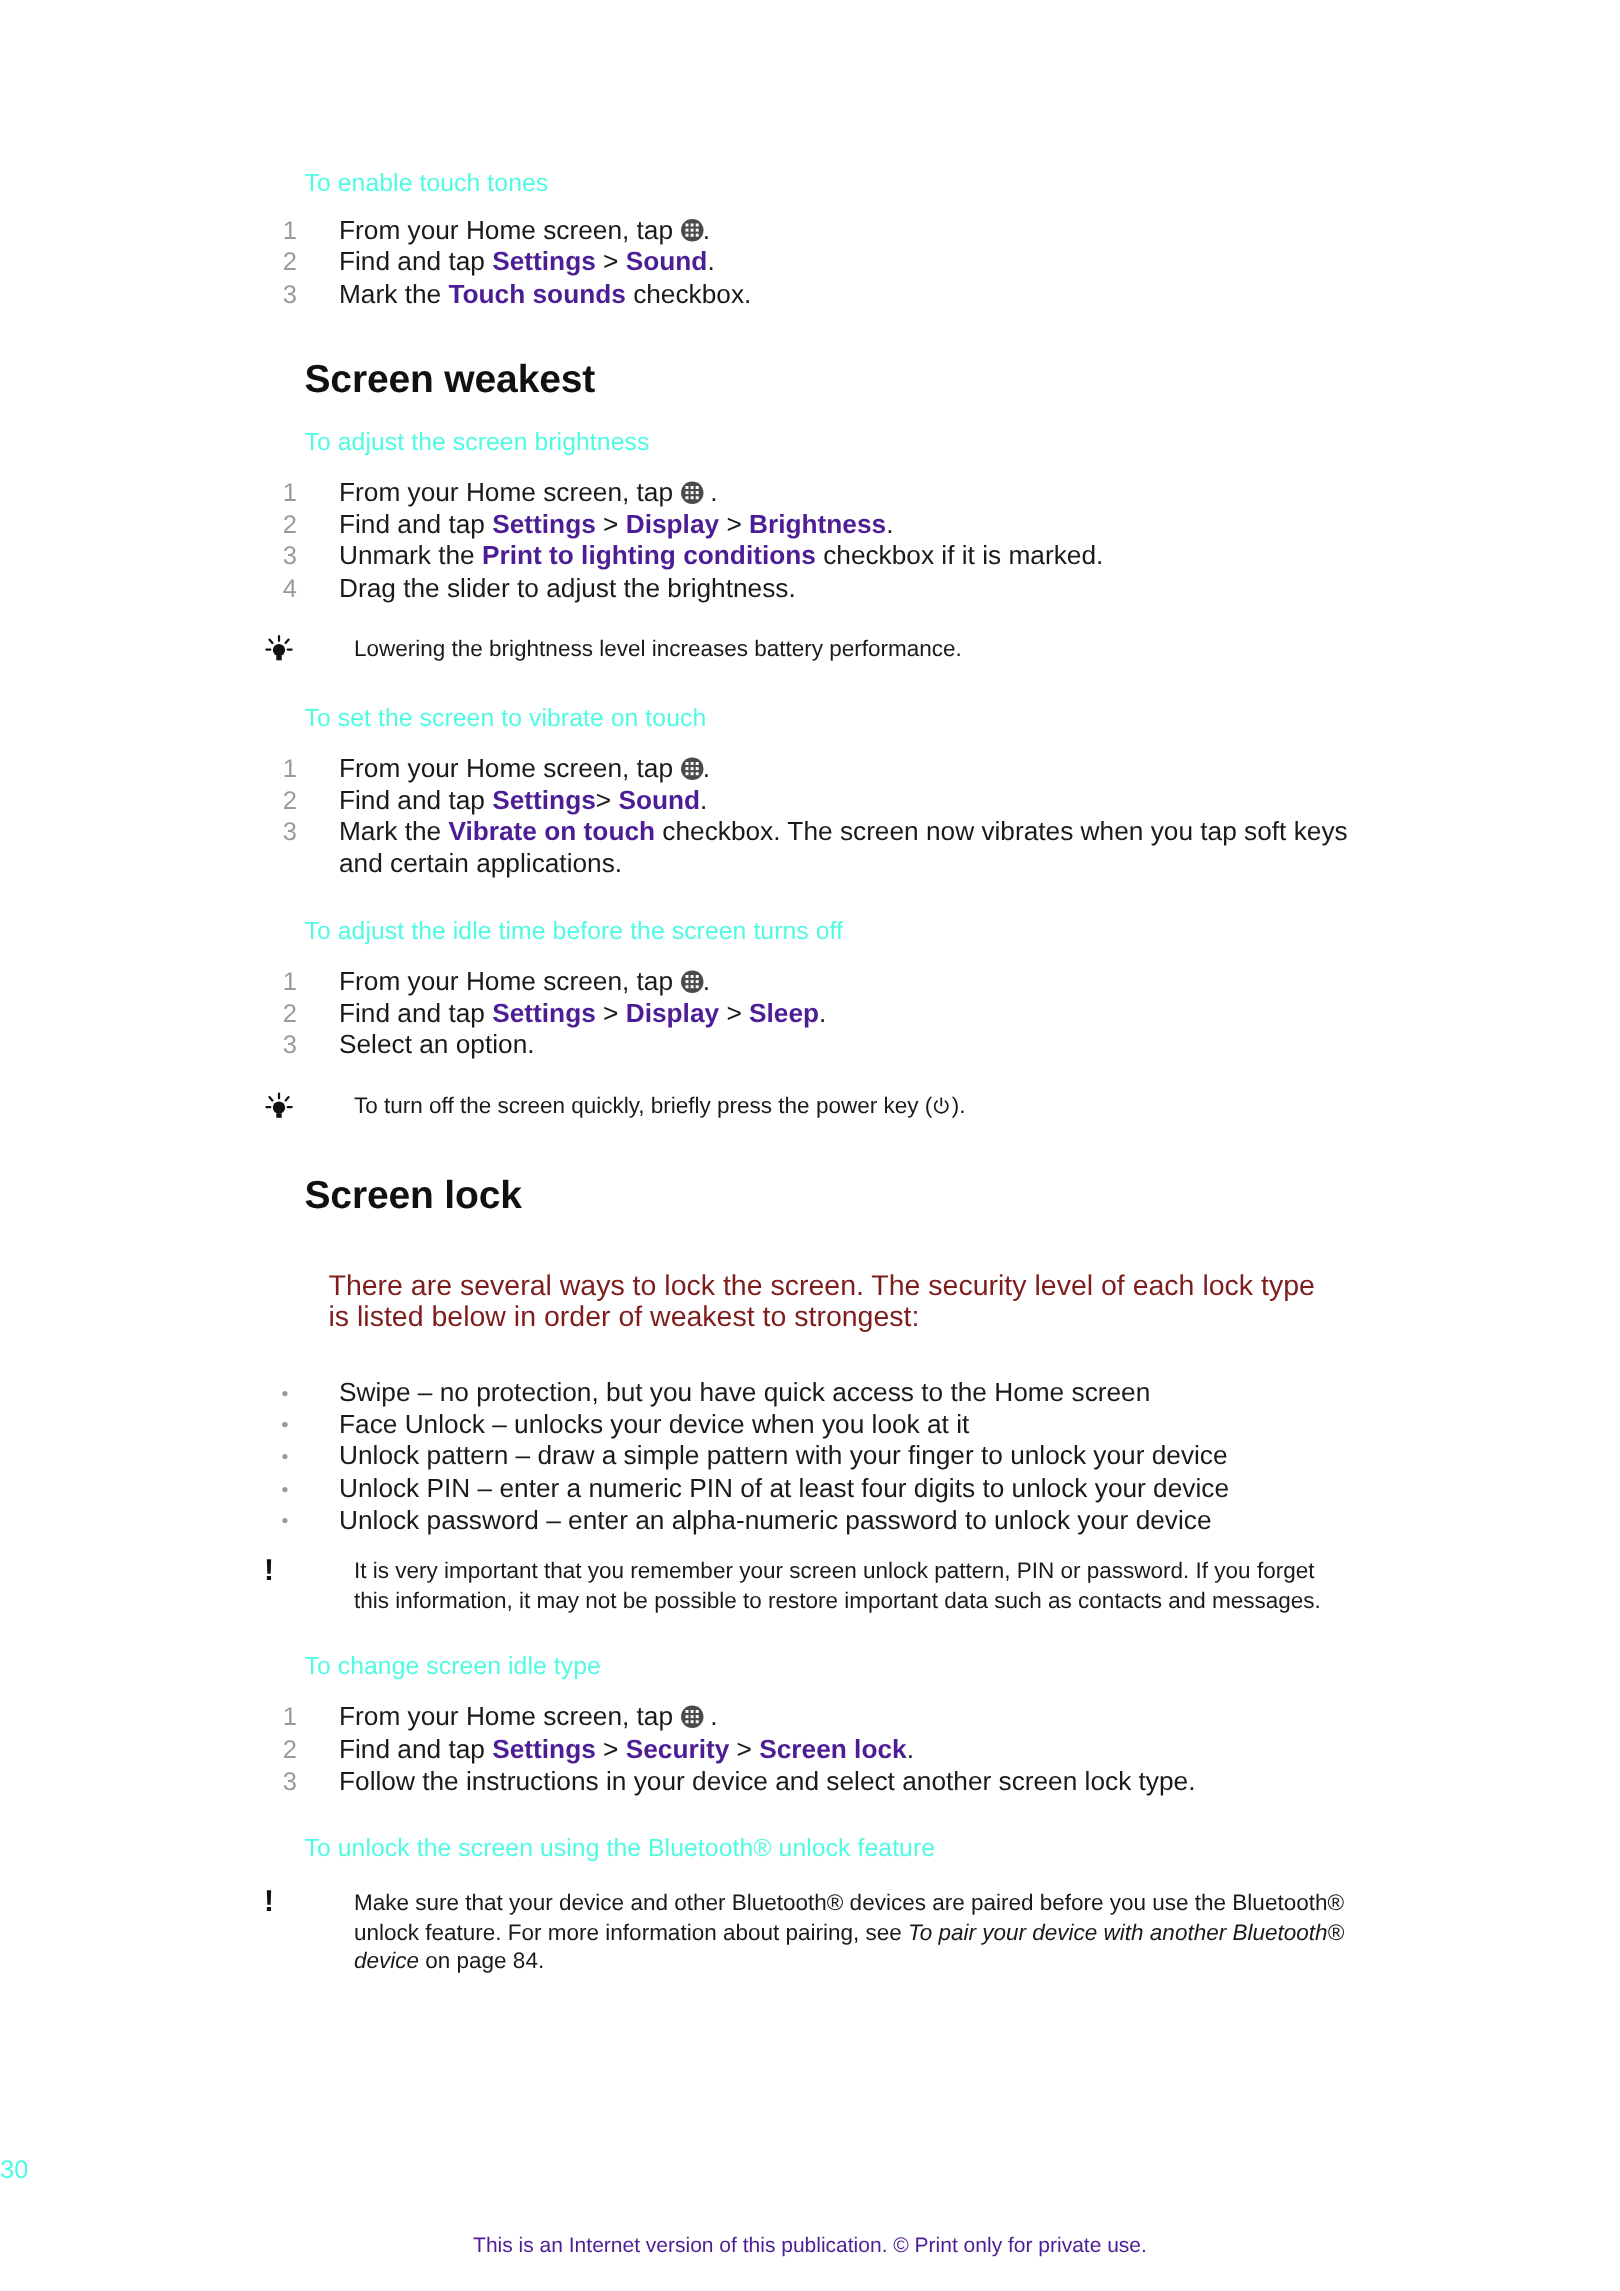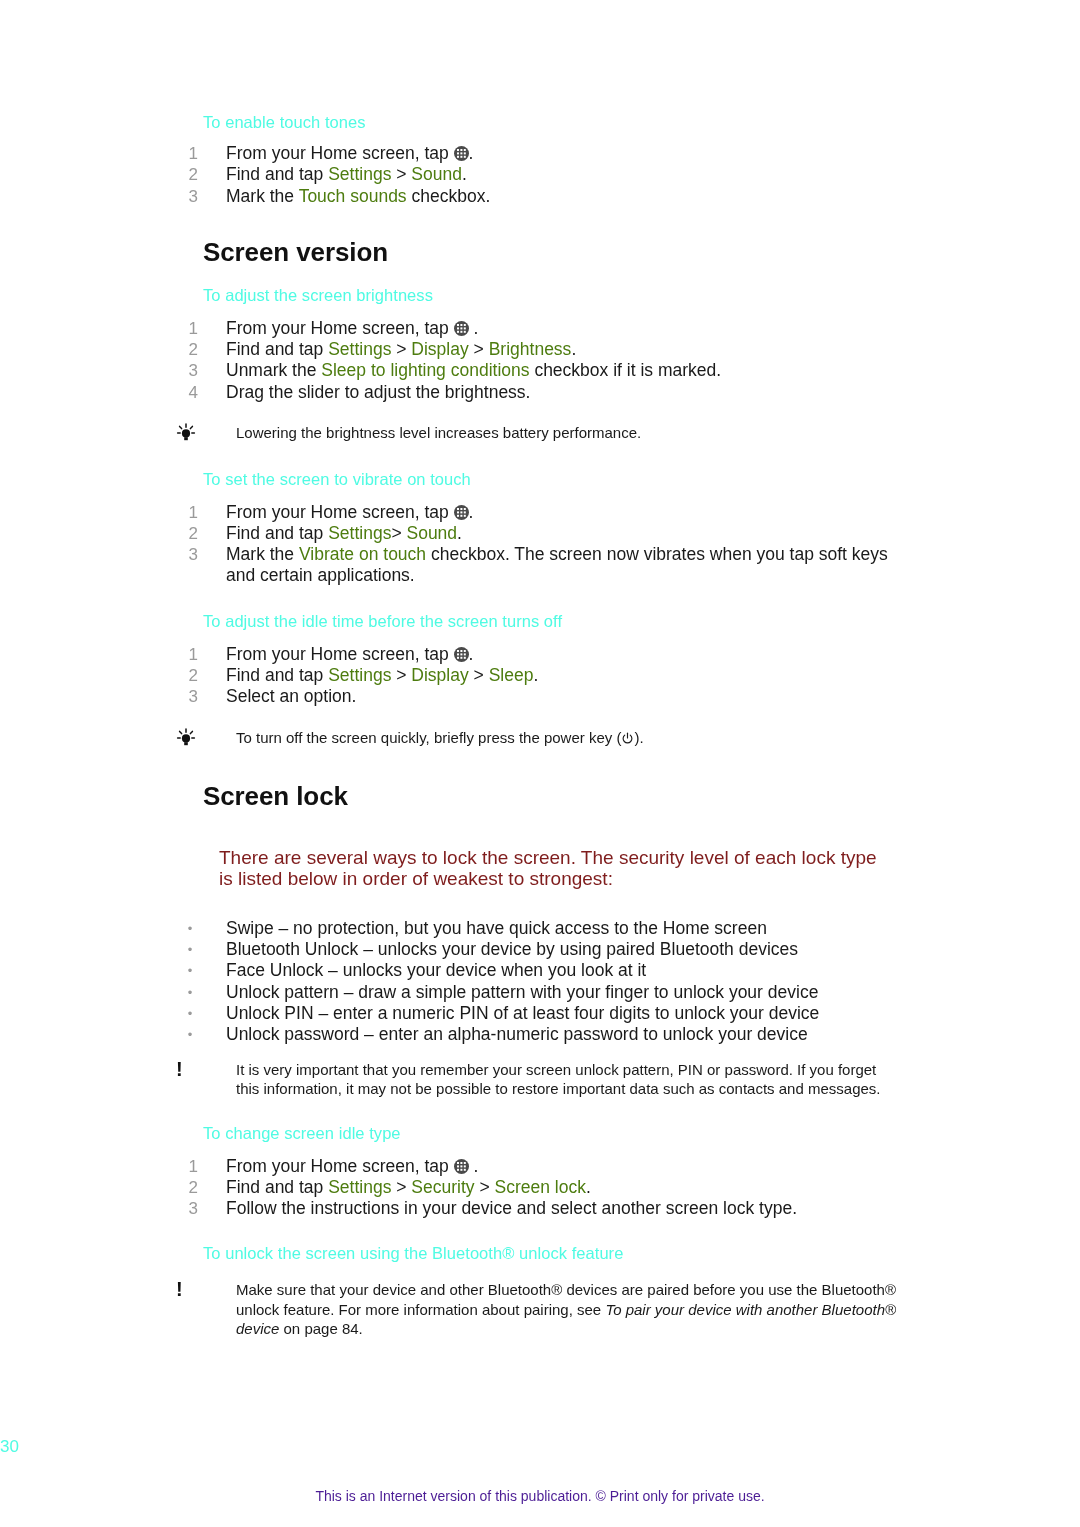--- a/index.html
+++ b/index.html
@@ -150,21 +150,21 @@
     top: 3.1px;
     width: 1.9px;
     height: 1.9px;
     background: #ffffff;
     box-shadow:
       3.4px 0 0 #fff, 6.8px 0 0 #fff,
       0 3.4px 0 #fff, 3.4px 3.4px 0 #fff, 6.8px 3.4px 0 #fff,
       0 6.8px 0 #fff, 3.4px 6.8px 0 #fff, 6.8px 6.8px 0 #fff;
   }
 
-  b { font-weight: normal; color: #4d7c0f; }
+  b { font-weight: bold; color: #4c1d95; }
   .sp-10 { height: 10px; }
   .sp-12 { height: 12px; }
   .sp-14 { height: 14px; }
   .sp-16 { height: 16px; }
   .sp-18 { height: 18px; }
   .sp-20 { height: 20px; }
   .sp-24 { height: 24px; }
   .sp-26 { height: 26px; }
   .sp-30 { height: 30px; }
   .sp-34 { height: 34px; }
@@ -207,38 +207,38 @@
         <span>Find and tap </span><b>Settings</b><span> &gt; </span><b>Sound</b><span>.</span>
       </li>
       <li>
         <span class="num">3</span>
         <span>Mark the </span><b>Touch sounds</b><span> checkbox.</span>
       </li>
     </ol>
 
     <div class="sp-30"></div>
 
-    <h2 class="h1">Screen version</h2>
+    <h2 class="h1">Screen weakest</h2>
 
     <div class="sp-18"></div>
 
     <h3 class="h2">To adjust the screen brightness</h3>
     <div class="sp-12"></div>
     <ol class="steps">
       <li>
         <span class="num">1</span>
         <span>From your Home screen, tap </span><span class="appdrawer"></span><span> .</span>
       </li>
       <li>
         <span class="num">2</span>
         <span>Find and tap </span><b>Settings</b><span> &gt; </span><b>Display</b><span> &gt; </span><b>Brightness</b><span>.</span>
       </li>
       <li>
         <span class="num">3</span>
-        <span>Unmark the </span><b>Sleep to lighting conditions</b><span> checkbox if it is marked.</span>
+        <span>Unmark the </span><b>Print to lighting conditions</b><span> checkbox if it is marked.</span>
       </li>
       <li>
         <span class="num">4</span>
         <span>Drag the slider to adjust the brightness.</span>
       </li>
     </ol>
 
     <div class="sp-20"></div>
 
     <div class="note">
@@ -330,21 +330,20 @@
 
     <div class="sp-12"></div>
 
     <ul class="bullets">
       <li>
         <span class="bul">•</span>
         <span>Swipe – no protection, but you have quick access to the Home screen</span>
       </li>
       <li>
         <span class="bul">•</span>
-        <span>Bluetooth Unlock – unlocks your device by using paired Bluetooth devices</span>
       </li>
       <li>
         <span class="bul">•</span>
         <span>Face Unlock – unlocks your device when you look at it</span>
       </li>
       <li>
         <span class="bul">•</span>
         <span>Unlock pattern – draw a simple pattern with your finger to unlock your device</span>
       </li>
       <li>

